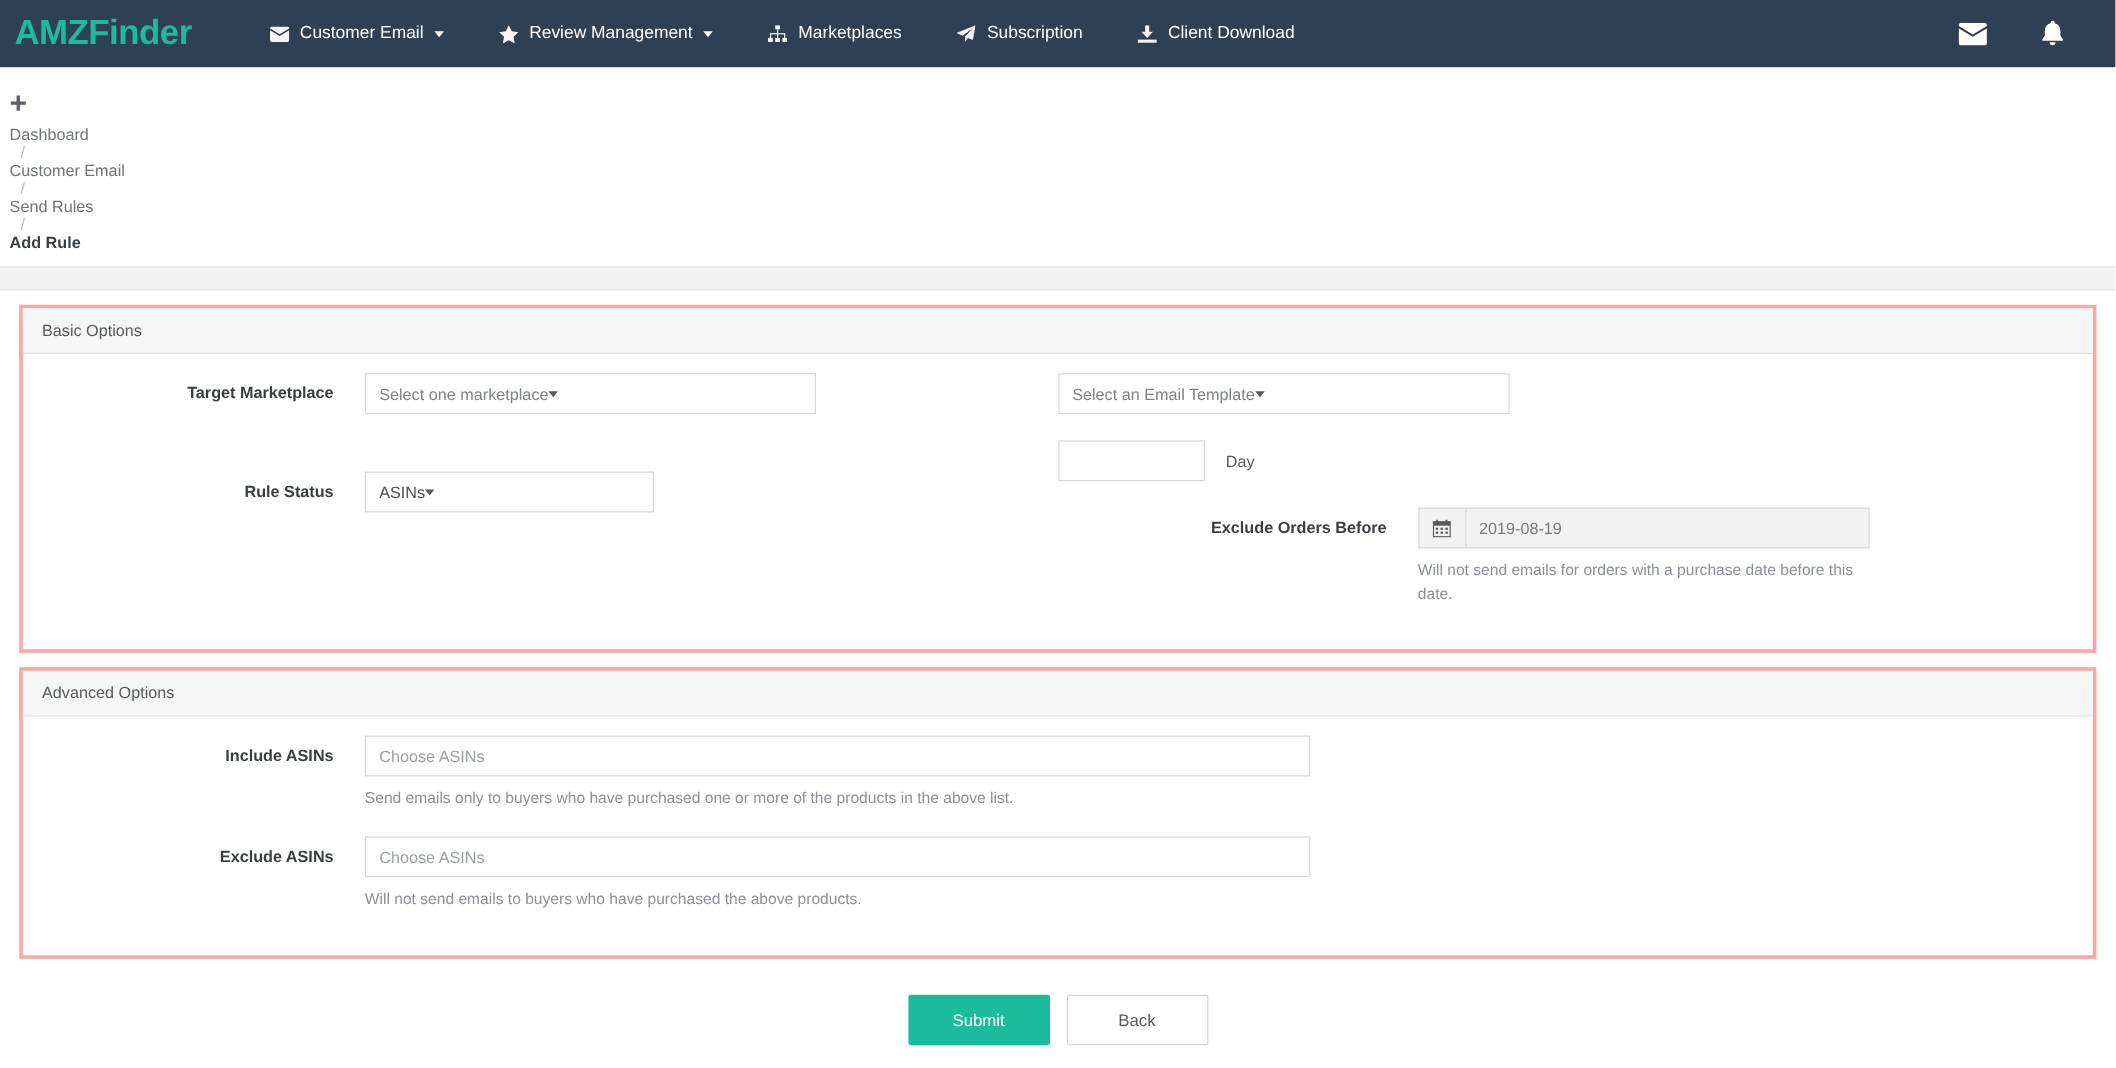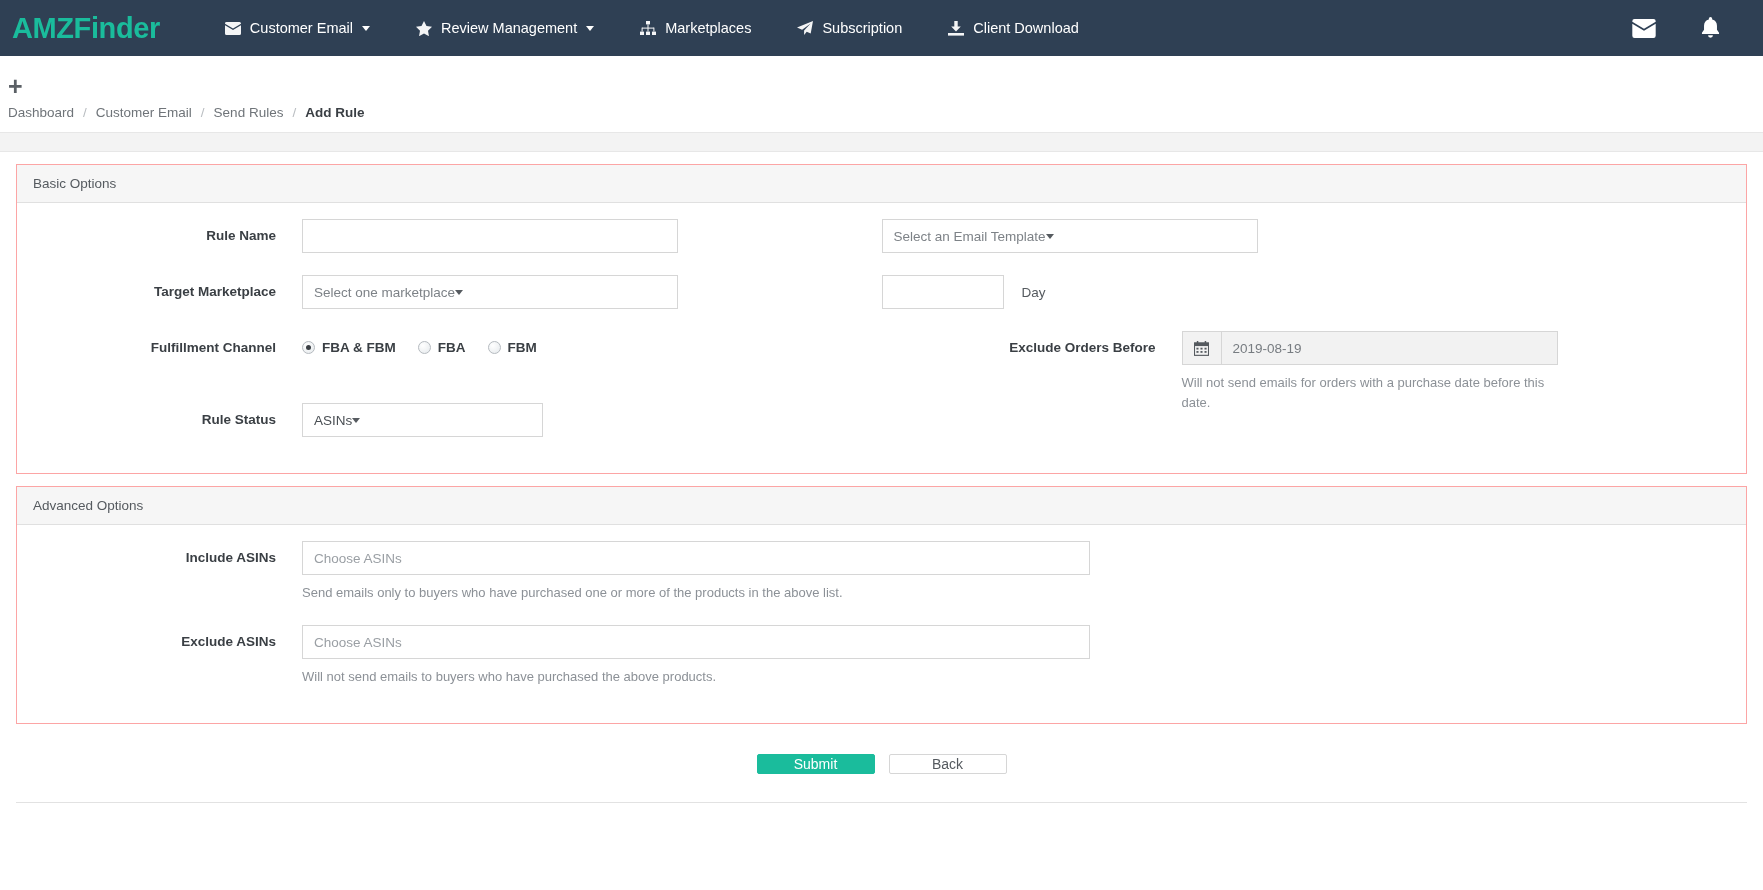--- a/index.html
+++ b/index.html
@@ -82,38 +82,39 @@
   .plus-icon {
     font-size: 25px;
     color: #5b6066;
     font-weight: bold;
     margin-right: 10px;
     line-height: 1;
   }
   .breadcrumb {
     font-size: 13.5px;
     color: #6f7479;
-    display: flex; align-items: flex-end;
+    display: flex; align-items: flex-start;
     gap: 0;
+    flex-direction: column;
   }
   .breadcrumb a { color: #6f7479; text-decoration: none; cursor: pointer; }
   .breadcrumb .sep { color: #b9bdc1; margin: 0 9px; }
   .breadcrumb .current { color: #3a3f44; font-weight: bold; }
 
   .gray-band {
     height: 20px;
     background: #f3f3f3;
     border-top: 1px solid #e7e7e7;
     border-bottom: 1px solid #e7e7e7;
   }
 
   
   .content { padding: 0 16px; }
   .panel {
-    border: 1px solid #fca5a5;
+    border: 3px solid #fca5a5;
     background: #fff;
     margin-top: 12px;
   }
   .panel-head {
     background: #f6f6f6;
     border-bottom: 1px solid #e0e0e0;
     padding: 11px 16px;
     font-size: 13.5px;
     color: #555a5f;
   }
@@ -254,21 +255,21 @@
   
   .actions {
     display: flex;
     justify-content: center;
     gap: 14px;
     padding: 30px 0 24px 0;
   }
   .btn {
     font-size: 14px;
     padding: 0 20px;
-    height: 20px;
+    height: 42px;
     min-width: 118px;
     border-radius: 2px;
     display: flex;
     align-items: center;
     justify-content: center;
     cursor: pointer;
     font-family: "Liberation Sans", sans-serif;
   }
   .btn-primary {
     background: #1abc9c;
@@ -384,56 +385,31 @@
 
 <div class="content">
 
   <div class="panel">
     <div class="panel-head">Basic Options</div>
     <div class="panel-body">
       <div class="grid-2">
 
         <div class="col">
 
-          <div class="form-row">
-            <div class="form-label">Rule Name</div>
-            <div class="form-ctrl">
-              <input class="inp" type="text" value="" style="">
-            </div>
-          </div>
 
           <div class="form-row">
             <div class="form-label">Target Marketplace</div>
             <div class="form-ctrl">
               <div class="sel">
                 <span>Select one marketplace</span>
                 <span class="sel-caret"></span>
               </div>
             </div>
           </div>
 
-          <div class="form-row">
-            <div class="form-label">Fulfillment Channel</div>
-            <div class="form-ctrl">
-              <div class="radio-group">
-                <label class="radio-opt">
-                  <span class="rdo on"></span>
-                  <span>FBA &amp; FBM</span>
-                </label>
-                <label class="radio-opt">
-                  <span class="rdo"></span>
-                  <span>FBA</span>
-                </label>
-                <label class="radio-opt">
-                  <span class="rdo"></span>
-                  <span>FBM</span>
-                </label>
-              </div>
-            </div>
-          </div>
 
           <div class="form-row" style="margin-top:48px;">
             <div class="form-label">Rule Status</div>
             <div class="form-ctrl">
               <div class="sel sm">
                 <span>ASINs</span>
                 <span class="sel-caret"></span>
               </div>
             </div>
           </div>

